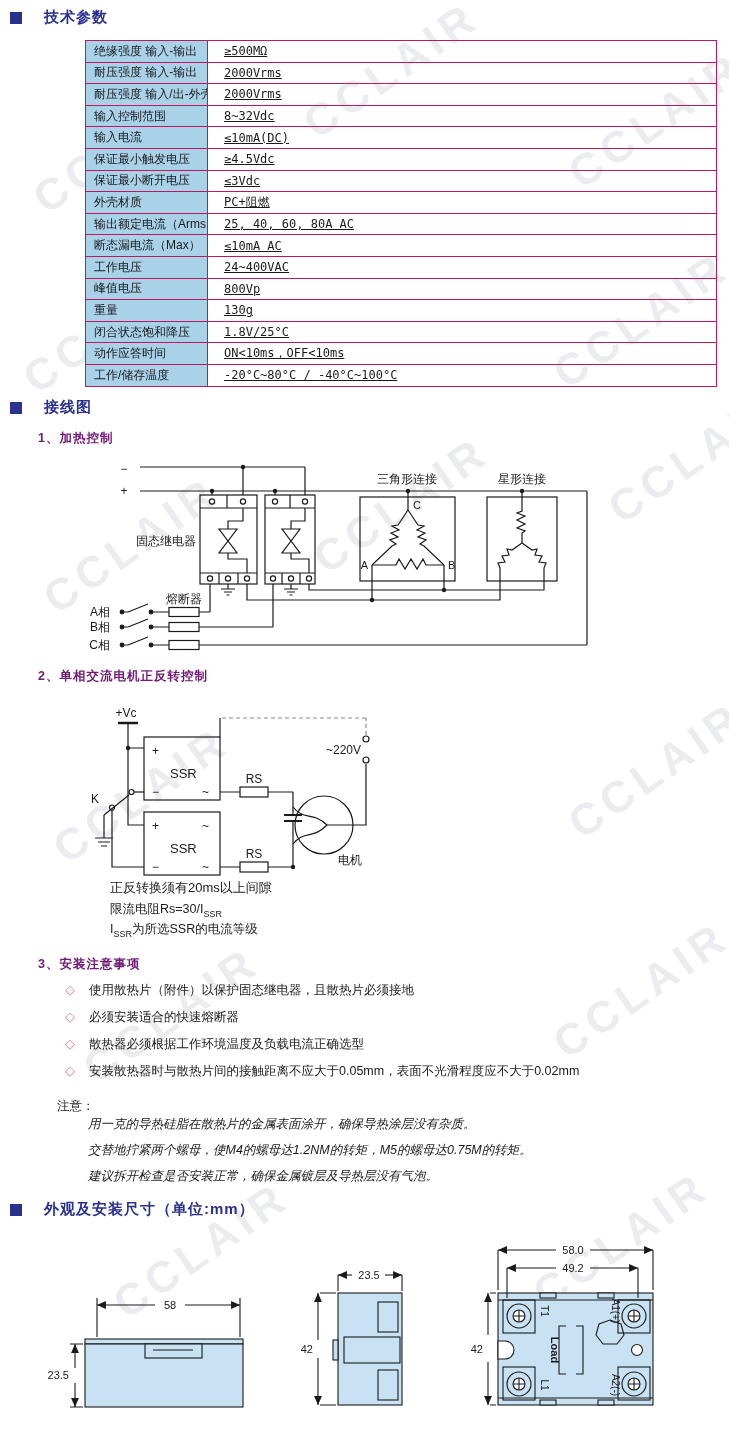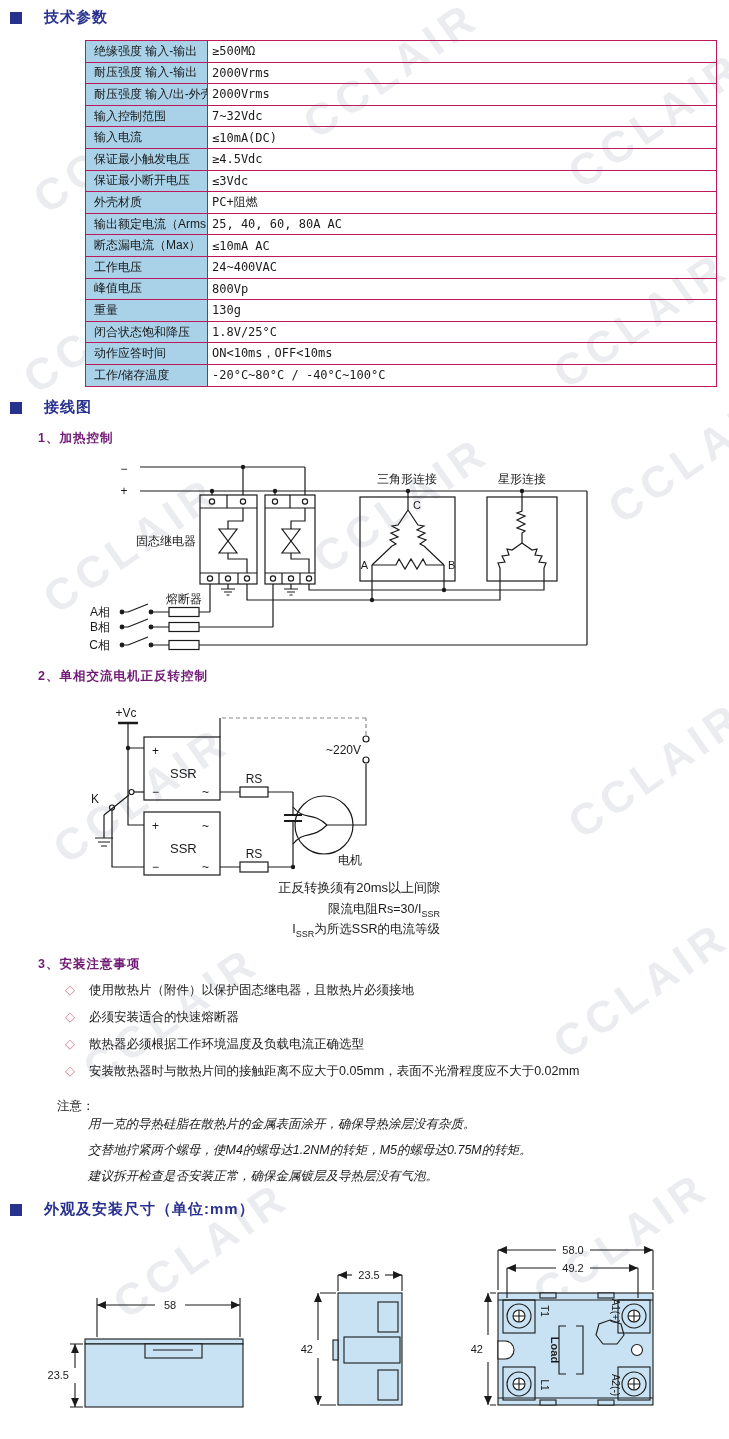--- a/index.html
+++ b/index.html
@@ -7,23 +7,23 @@
   #page{position:relative;width:729px;height:1439px;background:#fff;overflow:hidden;}
   .wm{position:absolute;font-size:44px;font-weight:bold;letter-spacing:6px;color:rgba(185,192,202,0.30);
       transform:rotate(-35deg);pointer-events:none;white-space:nowrap;}
   .sec-head{position:absolute;left:10px;display:flex;align-items:center;}
   .sec-square{display:inline-block;width:12px;height:12px;background:#29318f;margin-right:22px;}
   .sec-title{font-size:15px;font-weight:bold;color:#29318f;letter-spacing:1px;}
   .sub-head{position:absolute;left:38px;font-size:12.5px;font-weight:bold;color:#701a75;letter-spacing:1px;}
   table.spec{position:absolute;left:85px;top:40px;width:632px;border-collapse:collapse;table-layout:fixed;}
   table.spec td{border:1px solid #be185d;height:20.6px;font-size:12px;overflow:hidden;white-space:nowrap;}
   td.lbl{width:109px;background:#a9d2e9;padding:0 4px 0 8px;}
-  td.val{padding:0 4px 0 4px;font-family:"DejaVu Sans Mono","Liberation Mono",monospace;font-size:12px;}
+  td.val{padding:0 4px 0 16px;font-family:"DejaVu Sans Mono","Liberation Mono",monospace;font-size:12px;text-decoration:underline;}
   svg text{font-family:"Liberation Sans","DejaVu Sans",sans-serif;fill:#1a1a1a;}
-  .cap{position:absolute;left:110px;width:330px;text-align:right;font-size:13px;line-height:21px;}
+  .cap{position:absolute;left:110px;width:330px;text-align:left;font-size:13px;line-height:21px;}
   .cap sub{font-size:9px;}
   .note-item{position:absolute;left:65px;font-size:12.5px;white-space:nowrap;}
   .diamond{color:#d9798c;margin-right:14px;font-size:13px;}
   .caution-label{position:absolute;left:57px;font-size:12.5px;}
   .caution-line{position:absolute;left:88px;font-size:12.5px;white-space:nowrap;font-style:italic;}
 </style>
 </head>
 <body>
 
 <div id="page">
@@ -57,21 +57,21 @@
       <tr>
           <td class="lbl">耐压强度 输入-输出</td>
           <td class="val">2000Vrms</td>
         </tr>
       <tr>
           <td class="lbl">耐压强度 输入/出-外壳</td>
           <td class="val">2000Vrms</td>
         </tr>
       <tr>
           <td class="lbl">输入控制范围</td>
-          <td class="val">7~32Vdc</td>
+          <td class="val">8~32Vdc</td>
         </tr>
       <tr>
           <td class="lbl">输入电流</td>
           <td class="val">≤10mA(DC)</td>
         </tr>
       <tr>
           <td class="lbl">保证最小触发电压</td>
           <td class="val">≥4.5Vdc</td>
         </tr>
       <tr>

